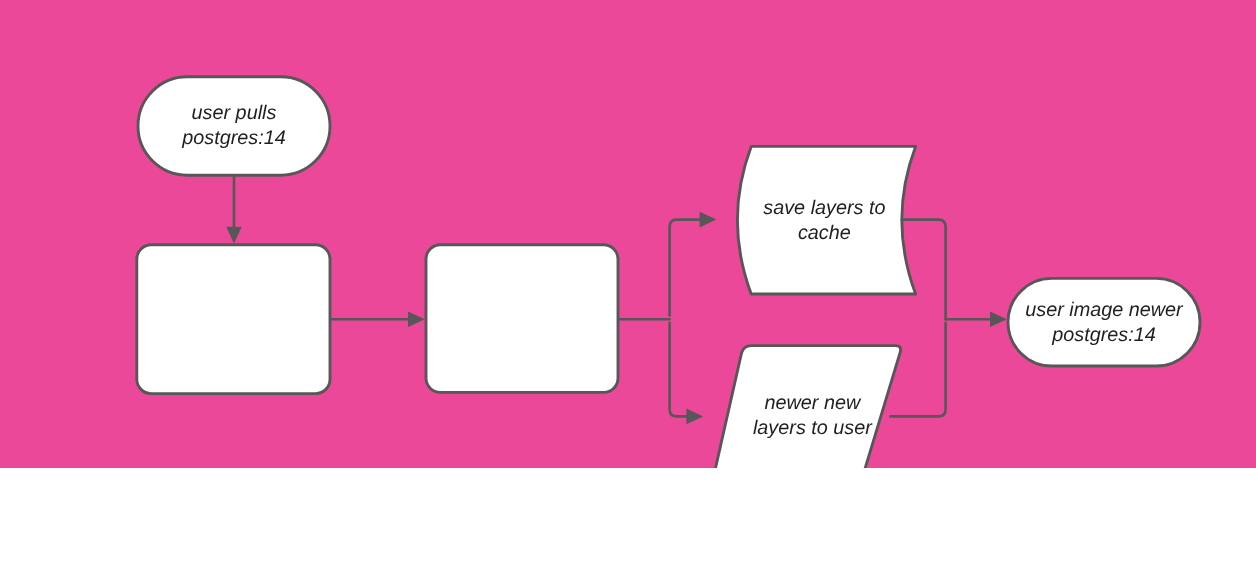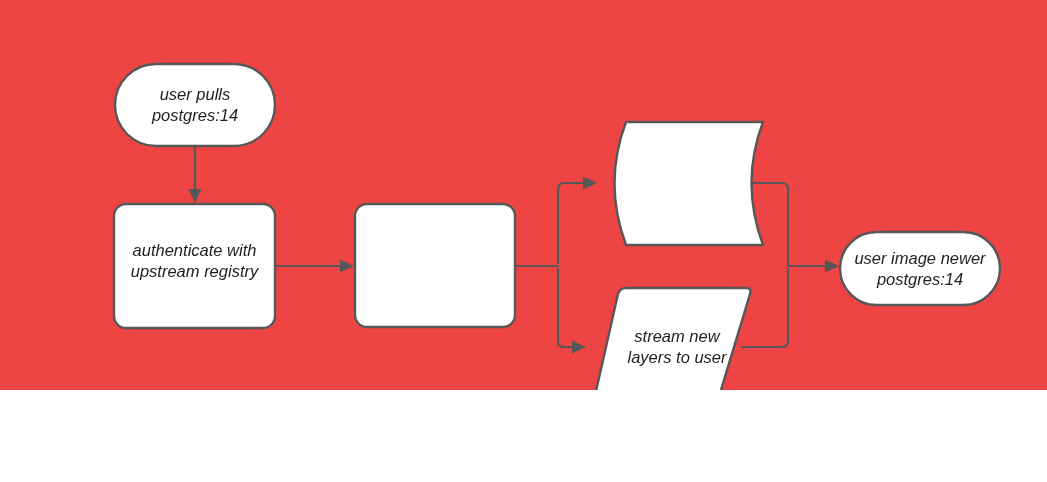--- a/index.html
+++ b/index.html
@@ -7,21 +7,21 @@
     padding: 0;
     background: #ffffff;
   }
   body {
     font-family: "Liberation Sans", sans-serif;
   }
   #canvas {
     position: relative;
     width: 1047px;
     height: 390px;
-    background: #ef4444;
+    background: #ec4899;
     overflow: hidden;
   }
   #diagram-svg {
     position: absolute;
     left: 0;
     top: 0;
     width: 1047px;
     height: 482px;
   }
   .node-shape {
@@ -111,24 +111,24 @@
 
     <path class="node-shape" d="M626,288 L746,288 Q752,288 750,294 L718,400 Q716,406 710,406 L598,406 Q592,406 594,400 L618,294 Q620,288 626,288 Z"></path>
 
     <rect class="node-shape" x="840" y="232" width="160" height="73" rx="36.5" ry="36.5"></rect>
 
   </svg>
 
   <div class="node-label" style="left:115px; top:64px; width:160px; height:82px;">user pulls
 postgres:14</div>
 
-  <div class="node-label" style="left:114px; top:206px; width:161px; height:110px;">authenticate with
-upstream registry</div>
 
 
+  <div class="node-label" style="left:614px; top:122px; width:146px; height:123px;">save layers to
+cache</div>
 
-  <div class="node-label" style="left:604px; top:288px; width:146px; height:118px;">stream new
+  <div class="node-label" style="left:604px; top:288px; width:146px; height:118px;">newer new
 layers to user</div>
 
   <div class="node-label" style="left:840px; top:232px; width:160px; height:73px;">user image newer
 postgres:14</div>
 
 </div>
 
 </body></html>

